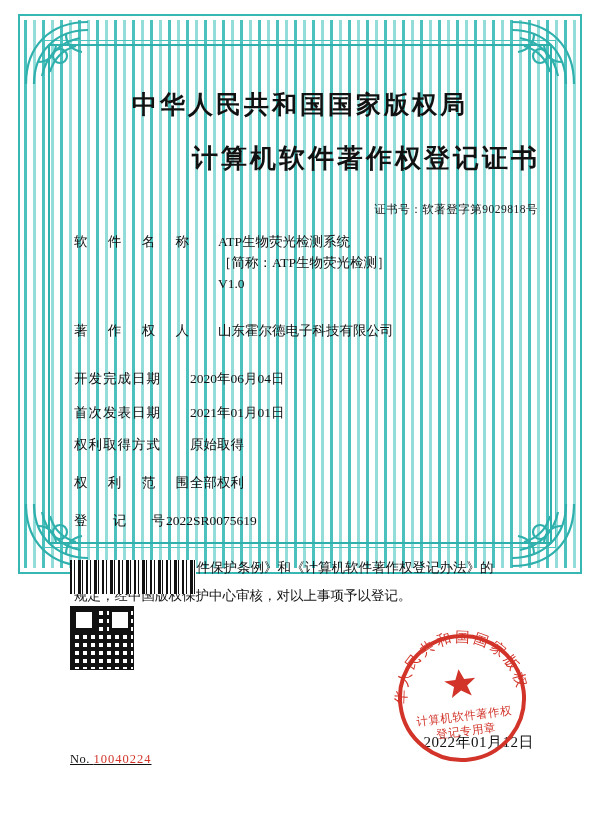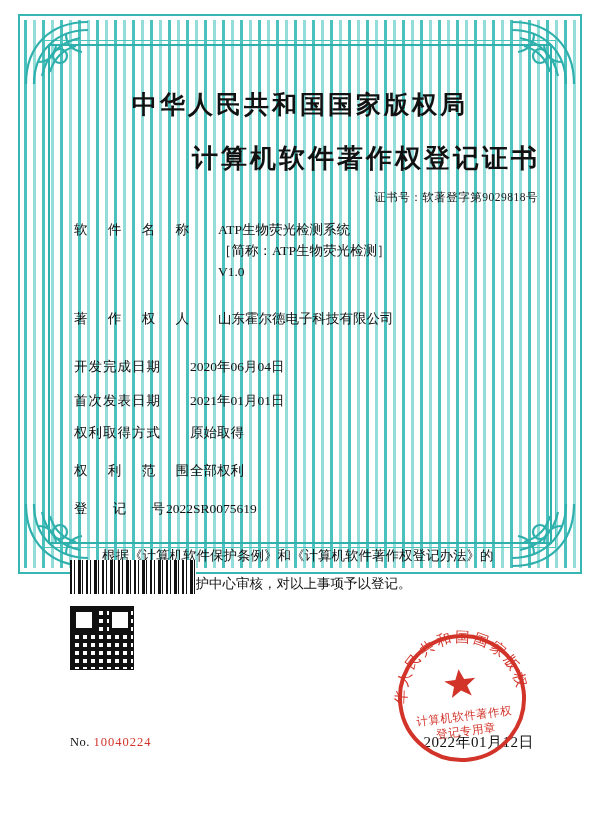--- a/index.html
+++ b/index.html
@@ -104,21 +104,21 @@
     font-size: 26px;
     font-weight: bold;
     letter-spacing: 3px;
     color: #111111;
     margin-top: 20px;
   }
   .cert-no {
     text-align: right;
     font-size: 11.5px;
     color: #1a1a1a;
-    margin-top: 14px;
+    margin-top: 26px;
     padding-right: 2px;
     letter-spacing: 0.5px;
   }
 
   .fields {
     margin-top: 14px;
     padding-left: 14px;
   }
   .row {
     display: flex;
@@ -194,24 +194,25 @@
     width: 16px; height: 16px;
     border: 3px solid #111;
     background: #fff;
   }
   .qr:before { left: 2px; top: 2px; }
   .qr:after  { right: 2px; top: 2px; }
 
   .serial {
     position: absolute;
     left: 70px;
-    top: 735px;
+    top: 752px;
     font-size: 12.5px;
     color: #111;
     letter-spacing: 0.5px;
+    text-decoration: underline;
   }
   .serial .num { color: #d2342a; letter-spacing: 1px; }
 
   .issue-date {
     position: absolute;
     right: 66px;
     top: 733px;
     font-size: 15px;
     color: #111;
     letter-spacing: 0.5px;

